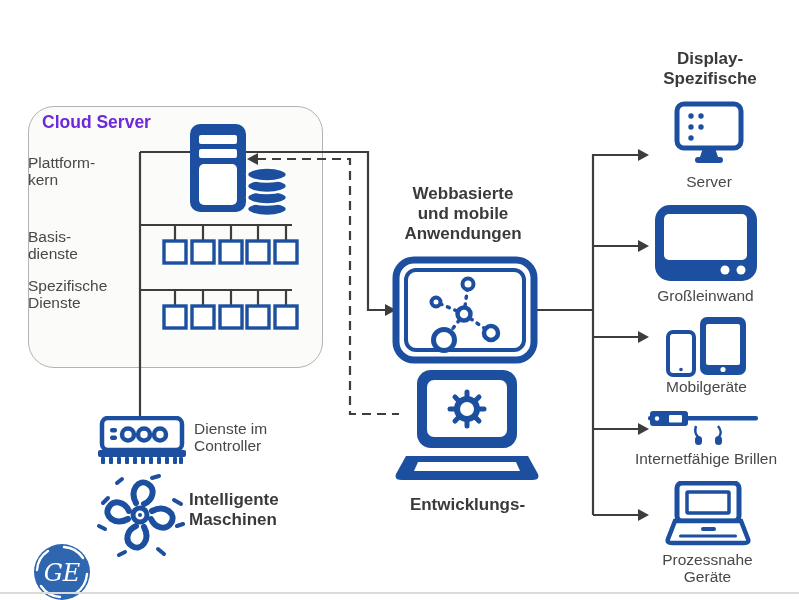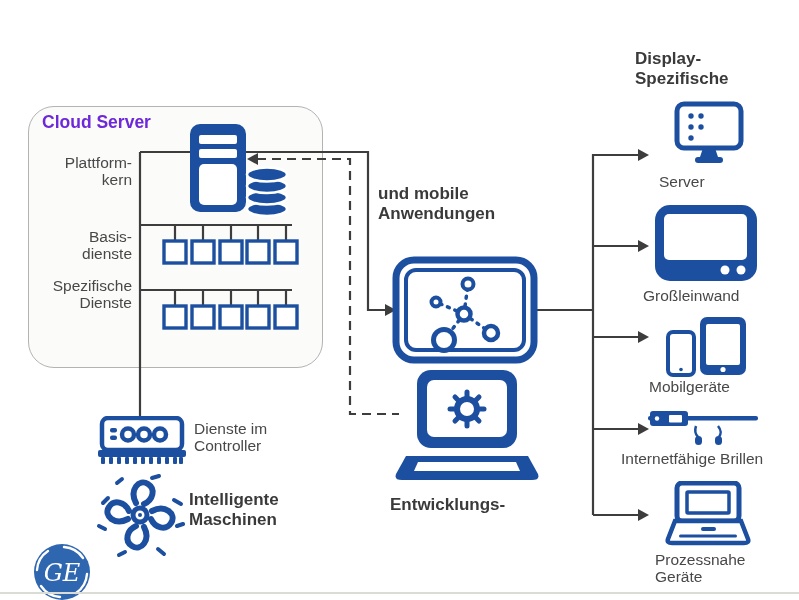--- a/index.html
+++ b/index.html
@@ -3,22 +3,22 @@
 <meta charset="utf-8">
 <style>
   html,body{margin:0;padding:0;background:#fff;}
   #stage{
     position:relative;width:799px;height:600px;background:#ffffff;
     font-family:"Liberation Sans",sans-serif;overflow:hidden;
   }
   .abs{position:absolute;}
   .lbl{color:#484848;font-size:15.5px;line-height:17px;}
   .lbl-bold{color:#3a3a3a;font-size:17px;font-weight:bold;line-height:20px;}
-  .t-right{text-align:right;}
-  .t-center{text-align:left;}
+  .t-right{}
+  .t-center{text-align:center;}
   #cloud-box{
     left:28px;top:106px;width:295px;height:262px;
     border:1.4px solid #b3b3b3;border-radius:26px;background:#fbfbf9;
     box-sizing:border-box;
   }
   #cloud-title{left:42px;top:112px;font-size:17.5px;font-weight:bold;color:#6d28d9;}
   #bottom-rule{left:0;top:592px;width:799px;height:2px;background:#dcdcd6;}
   svg{display:block;}
 </style>
 </head>
@@ -171,20 +171,21 @@
     <g stroke="#fff" stroke-width="2.4" fill="none" stroke-linecap="round">
       <path d="M32,5 A25,25 0 0 1 51,16"></path>
       <path d="M55,32 A25,25 0 0 1 44,51"></path>
       <path d="M28,55 A25,25 0 0 1 9,44"></path>
       <path d="M5,28 A25,25 0 0 1 16,9"></path>
     </g>
     <text x="30" y="39" text-anchor="middle" fill="#fff" font-size="24" font-style="italic" font-family="DejaVu Serif, serif">GE</text>
   </svg>
 
   <div class="abs lbl-bold t-center" style="left:378px;top:184px;width:170px">
+    <div>Webbasierte</div>
     <div>und mobile</div>
     <div>Anwendungen</div>
   </div>
 
   <svg class="abs" style="left:392px;top:256px" width="146" height="108" viewBox="0 0 146 108">
     <rect x="4" y="4" width="138" height="100" rx="18" fill="#fff" stroke="#1c4f9f" stroke-width="7"></rect>
     <rect x="14" y="14" width="118" height="80" rx="10" fill="none" stroke="#1c4f9f" stroke-width="4"></rect>
     <g stroke="#1c4f9f" stroke-width="3.5" stroke-linecap="round" stroke-dasharray="2 6" fill="none">
       <path d="M72,58 L76,28"></path>
         <path d="M72,58 L44,46"></path>

